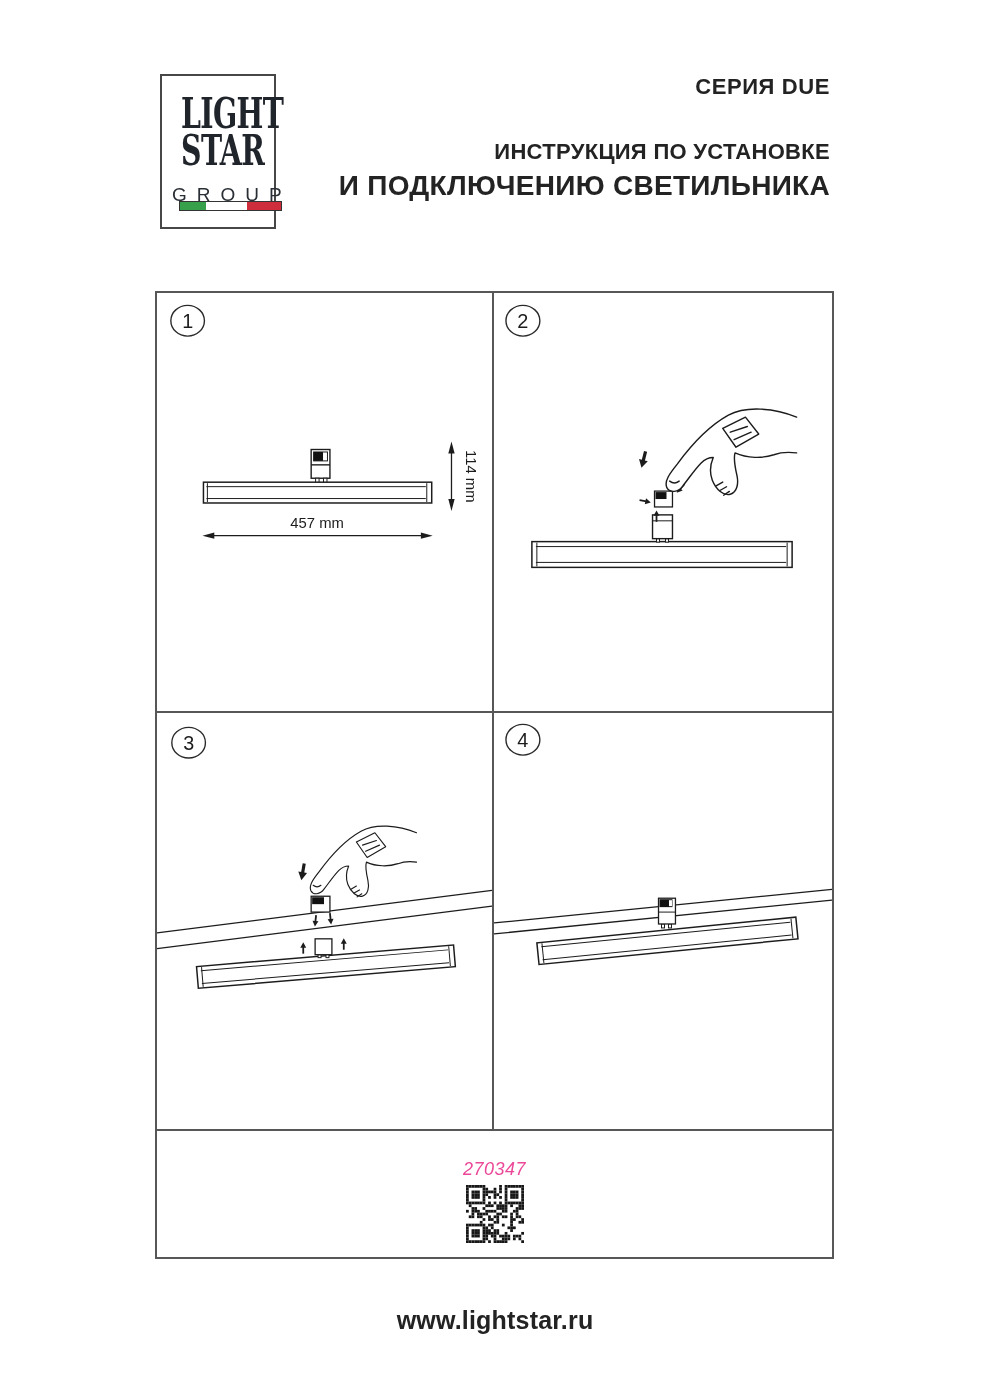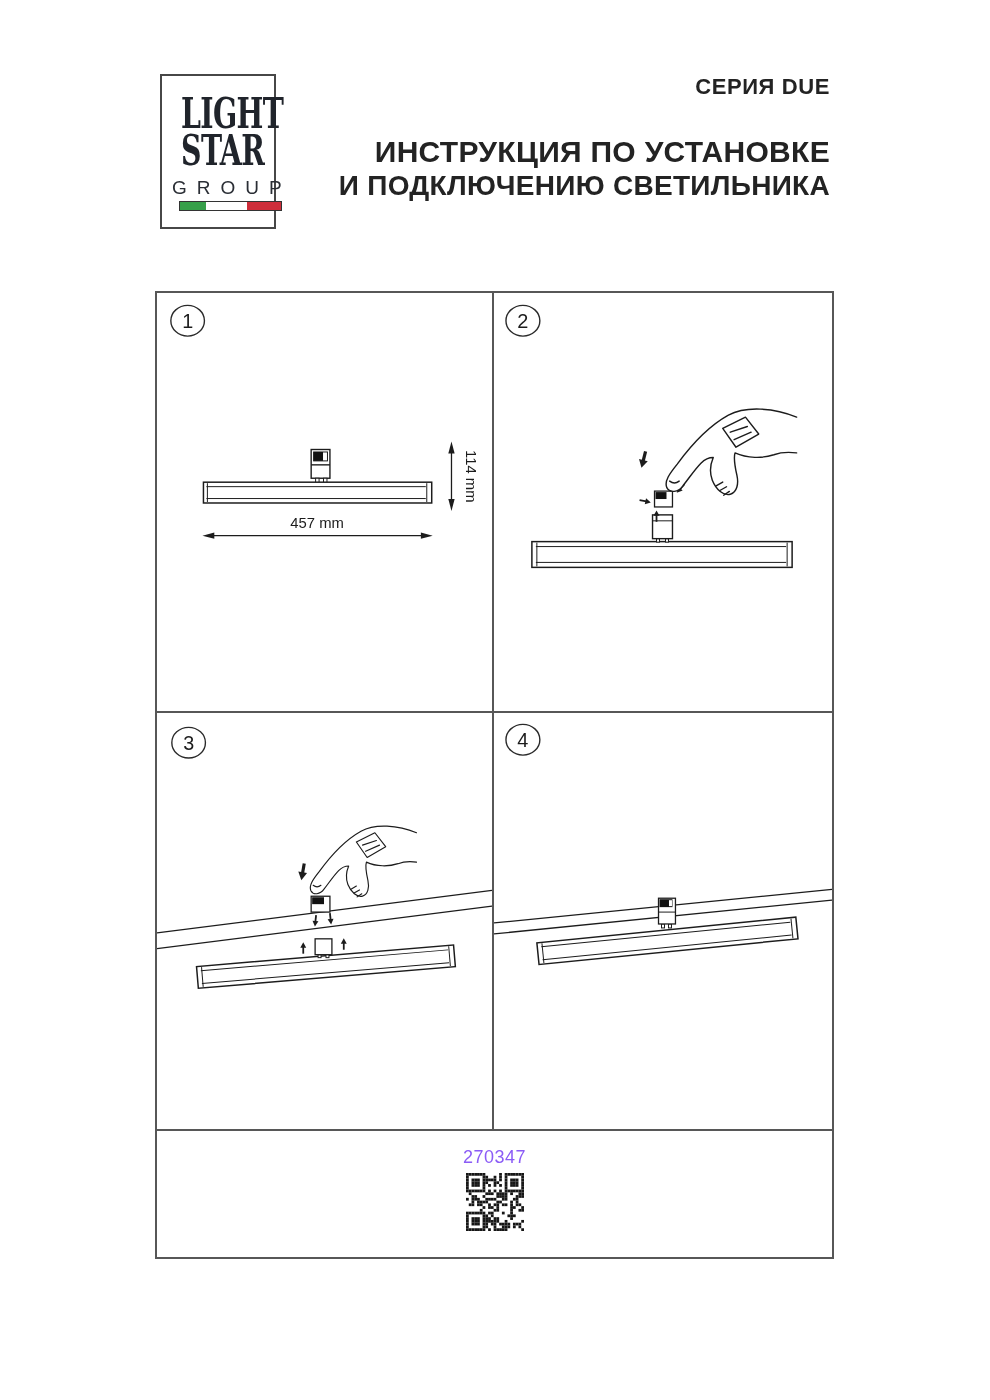--- a/index.html
+++ b/index.html
@@ -7,40 +7,40 @@
   body { width:990px; height:1400px; position:relative; font-family:"Liberation Sans", sans-serif; color:#1c1c1c; }
   .page { position:absolute; inset:0; background:#ffffff; overflow:hidden; }
 
   
   .logo-box { position:absolute; left:160px; top:74px; width:116px; height:155px;
               border:2px solid #474747; background:#fff; }
   .logo-word { text-align:center; font-family:"DejaVu Serif","Liberation Serif",serif;
                font-weight:bold; font-size:43px; line-height:37px; color:#20242b;
                transform:scaleX(0.66); transform-origin:50% 50%; letter-spacing:-1px; }
   .logo-word.w1 { margin-top:19px; }
-  .logo-group { margin-top:8px; text-align:center; font-size:19px; font-weight:400;
+  .logo-group { margin-top:15px; text-align:center; font-size:19px; font-weight:400;
                 color:#2a2e35; letter-spacing:10px; padding-left:10px; }
   .logo-flag { position:absolute; left:17px; bottom:16px; width:103px; height:10px; display:block; }
 
   
   .header-block { position:absolute; top:70px; right:160px; text-align:right; color:#232323; }
   .hdr-small { font-size:22px; font-weight:bold; line-height:34px; letter-spacing:0.6px; }
-  .hdr-big   { font-size:30px; font-weight:bold; line-height:34px; letter-spacing:0.3px; margin-top:31px; }
+  .hdr-big   { font-size:22px; font-weight:bold; line-height:34px; letter-spacing:0.3px; margin-top:31px; }
   .hdr-big2  { font-size:28px; font-weight:bold; line-height:34px; letter-spacing:0.3px;text-align:center; }
 
   
   .grid { position:absolute; left:155px; top:291px; width:679px; height:968px;
           border:2px solid #575757; display:grid;
           grid-template-columns:337px 338px; grid-template-rows:420px 418px 126px; }
   .cell { position:relative; background:#fff; }
   .cell.br { border-right:2px solid #575757; }
   .cell.bb { border-bottom:2px solid #575757; }
   .cell svg.diagram { position:absolute; inset:0; width:100%; height:100%; }
   .qr-row { grid-column:1 / 3; position:relative; display:flex; flex-direction:column; align-items:center; }
-  .qr-label { margin-top:16px; font-size:18px; letter-spacing:0.5px; color:#8b5cf6; }
+  .qr-label { margin-top:28px; font-size:18px; letter-spacing:0.5px; color:#ec4899;font-style:italic; }
   .qr-box { margin-top:5px; width:58px; height:58px; }
   .qr-box svg { display:block; }
 
   
   .footer-url { position:absolute; top:1306px; left:0; width:100%; text-align:center;
                 font-size:25px; font-weight:bold; color:#232323; letter-spacing:0.2px; }
 
   svg text { font-family:"Liberation Sans", sans-serif; fill:#1c1c1c; }
   .defs-hidden { position:absolute; width:0; height:0; overflow:hidden; }
 </style>
@@ -463,13 +463,14 @@
             <rect x="30.38" y="55.24" width="2.76" height="2.76"></rect>
             <rect x="33.14" y="55.24" width="2.76" height="2.76"></rect>
             <rect x="35.90" y="55.24" width="2.76" height="2.76"></rect>
             <rect x="38.67" y="55.24" width="2.76" height="2.76"></rect>
             <rect x="55.24" y="55.24" width="2.76" height="2.76"></rect>
           </svg>
         </div>
     </div>
   </div>
 
+  <div class="footer-url">www.lightstar.ru</div>
 </div>
 
 </body></html>

